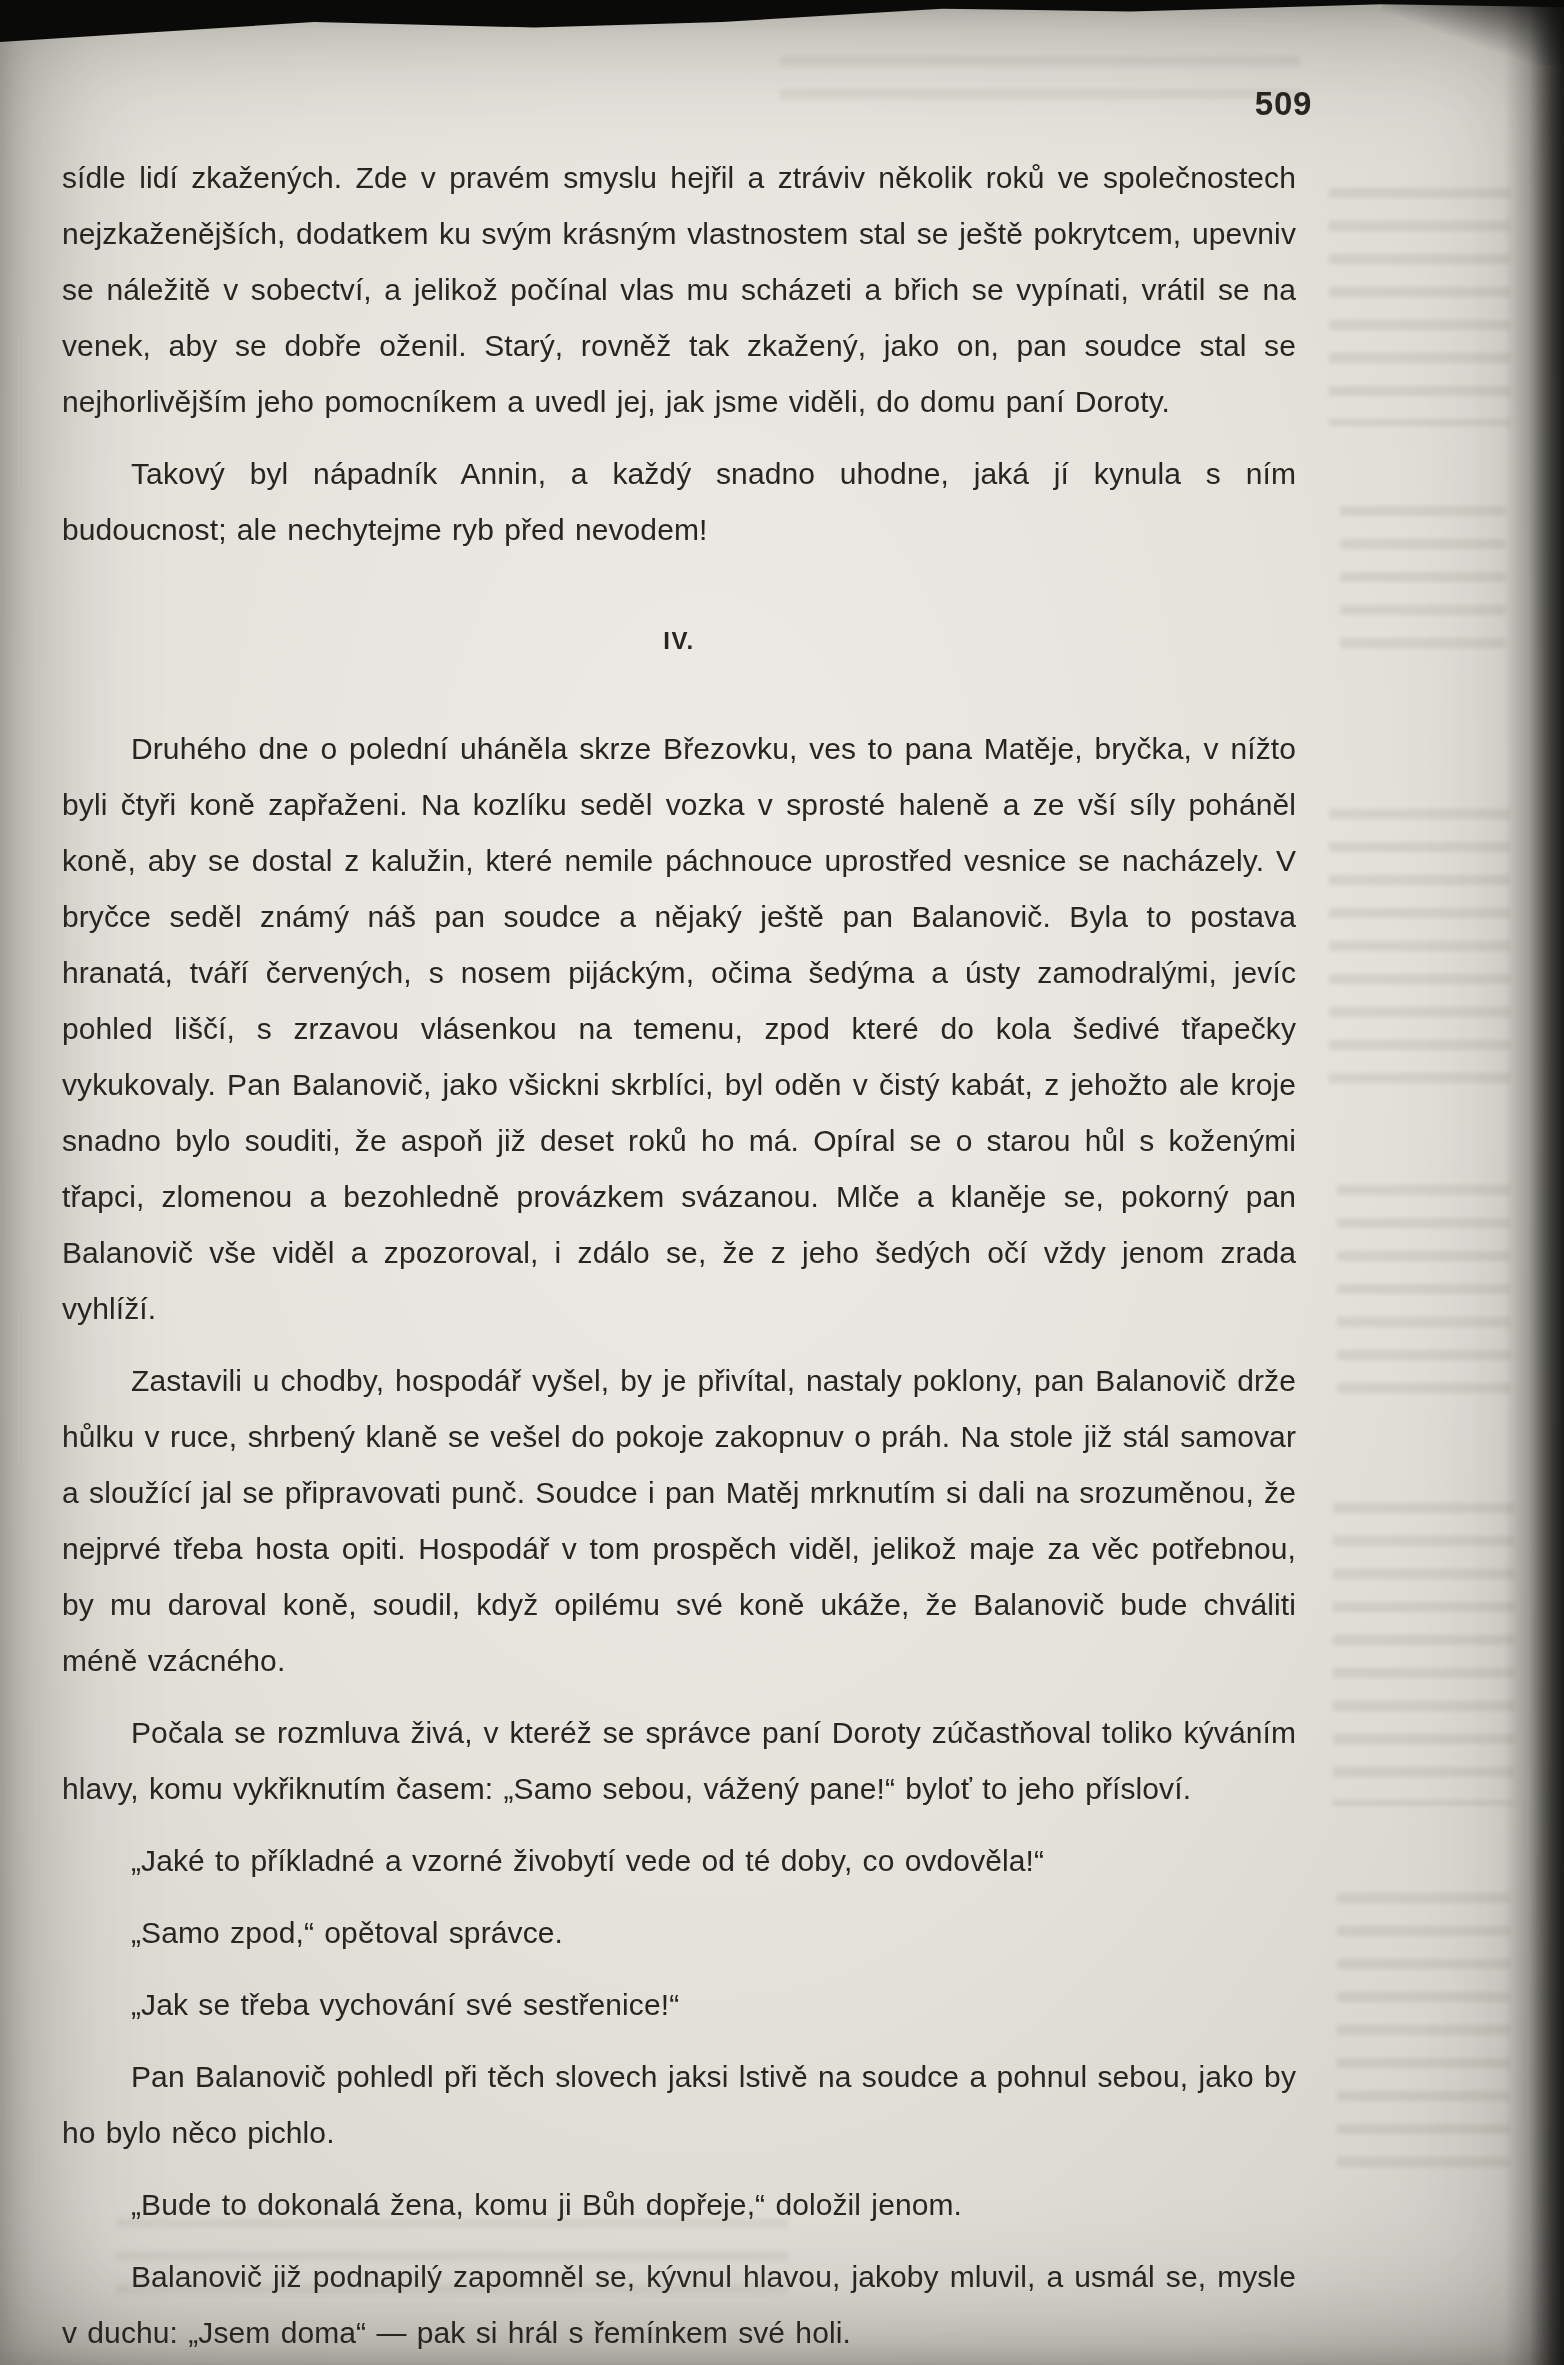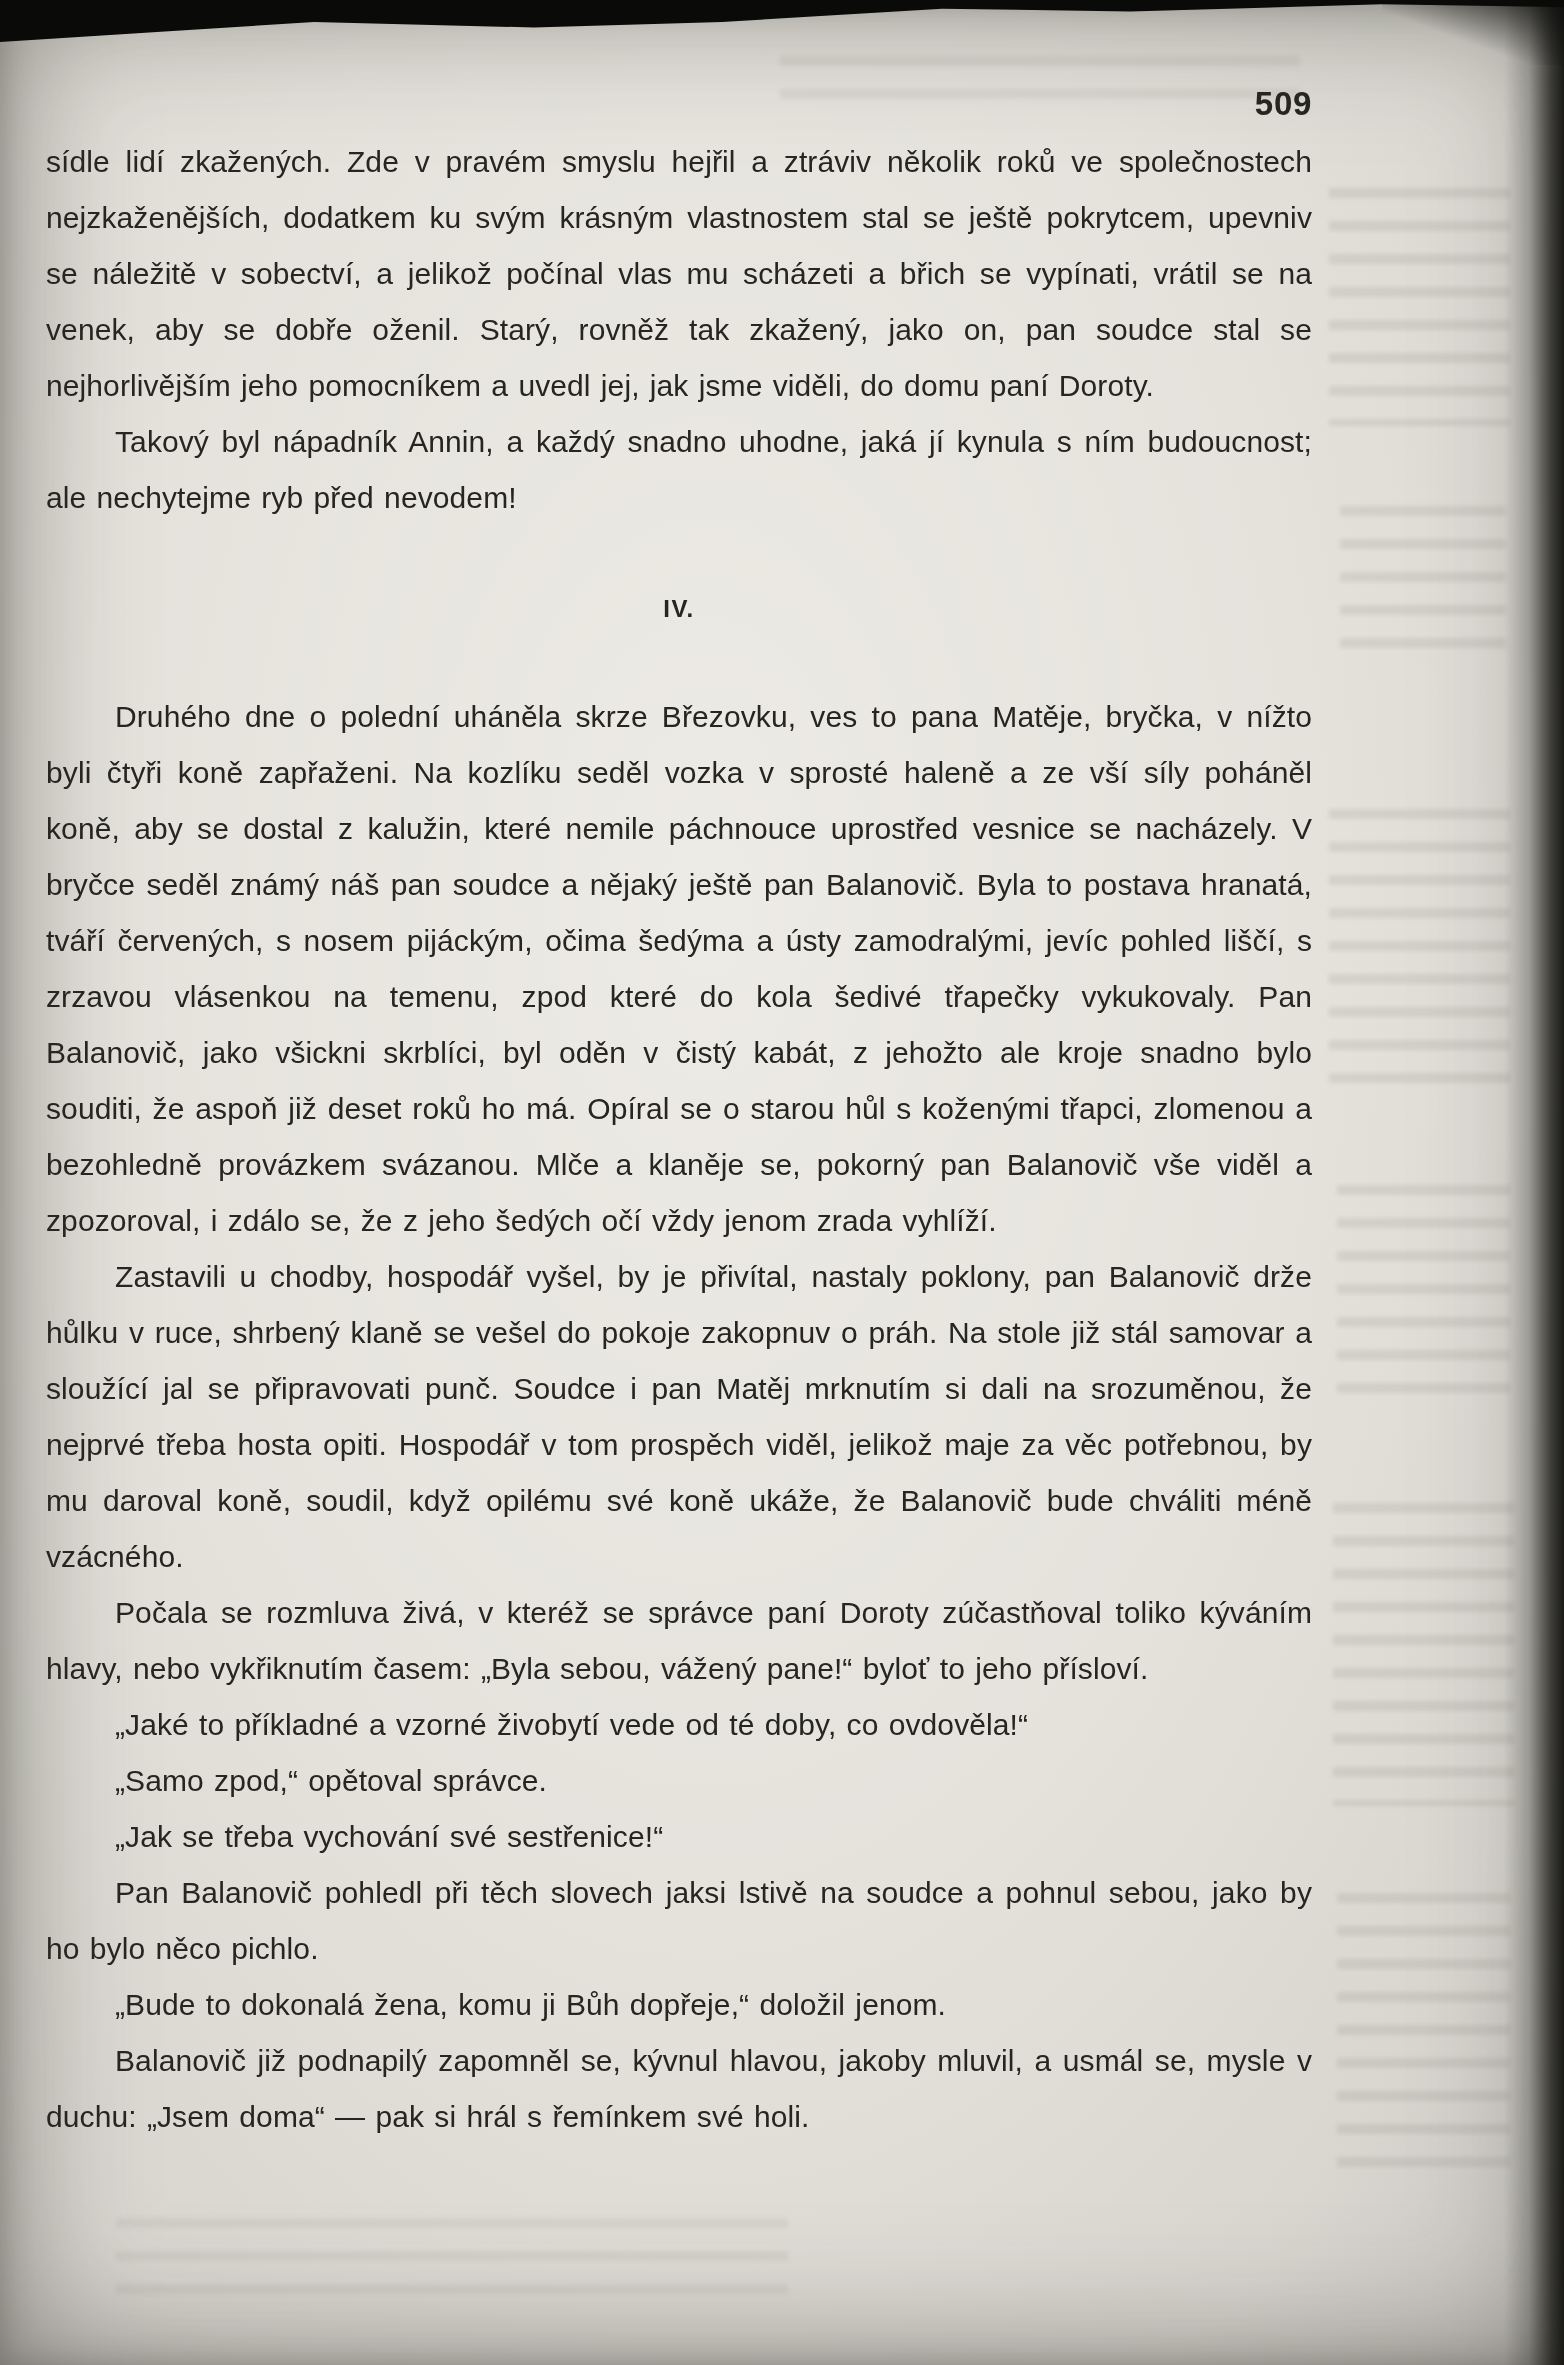--- a/index.html
+++ b/index.html
@@ -91,21 +91,21 @@
     top: 134px;
     width: 1266px;
     text-align: justify;
     font-size: 30px;
     line-height: 56px;
     letter-spacing: 0.1px;
     word-spacing: 1.8px;
     z-index: 2;
   }
   .p {
-    margin: 0;
+    margin: 16px;
     text-indent: 69px;
   }
   .p.first {
     text-indent: 0;
   }
   .heading {
     margin: 55px 0 52px 0;
     text-align: center;
     font-size: 24px;
     font-weight: 700;
@@ -130,21 +130,21 @@
   <div class="pageno">509</div>
 
   <main class="text">
     <p class="p first">sídle lidí zkažených. Zde v pravém smyslu hejřil a ztráviv několik roků ve společnostech nejzkaženějších, dodatkem ku svým krásným vlastnostem stal se ještě pokrytcem, upevniv se náležitě v sobectví, a jelikož počínal vlas mu scházeti a břich se vypínati, vrátil se na venek, aby se dobře oženil. Starý, rovněž tak zkažený, jako on, pan soudce stal se nejhorlivějším jeho pomocníkem a uvedl jej, jak jsme viděli, do domu paní Doroty.</p>
     <p class="p">Takový byl nápadník Annin, a každý snadno uhodne, jaká jí kynula s ním budoucnost; ale nechytejme ryb před nevodem!</p>
 
     <h2 class="heading">IV.</h2>
 
     <p class="p">Druhého dne o polední uháněla skrze Březovku, ves to pana Matěje, bryčka, v nížto byli čtyři koně zapřaženi. Na kozlíku seděl vozka v sprosté haleně a ze vší síly poháněl koně, aby se dostal z kalužin, které nemile páchnouce uprostřed vesnice se nacházely. V bryčce seděl známý náš pan soudce a nějaký ještě pan Balanovič. Byla to postava hranatá, tváří červených, s nosem pijáckým, očima šedýma a ústy zamodralými, jevíc pohled liščí, s zrzavou vlásenkou na temenu, zpod které do kola šedivé třapečky vykukovaly. Pan Balanovič, jako všickni skrblíci, byl oděn v čistý kabát, z jehožto ale kroje snadno bylo souditi, že aspoň již deset roků ho má. Opíral se o starou hůl s koženými třapci, zlomenou a bezohledně provázkem svázanou. Mlče a klaněje se, pokorný pan Balanovič vše viděl a zpozoroval, i zdálo se, že z jeho šedých očí vždy jenom zrada vyhlíží.</p>
     <p class="p">Zastavili u chodby, hospodář vyšel, by je přivítal, nastaly poklony, pan Balanovič drže hůlku v ruce, shrbený klaně se vešel do pokoje zakopnuv o práh. Na stole již stál samovar a sloužící jal se připravovati punč. Soudce i pan Matěj mrknutím si dali na srozuměnou, že nejprvé třeba hosta opiti. Hospodář v tom prospěch viděl, jelikož maje za věc potřebnou, by mu daroval koně, soudil, když opilému své koně ukáže, že Balanovič bude chváliti méně vzácného.</p>
-    <p class="p">Počala se rozmluva živá, v kteréž se správce paní Doroty zúčastňoval toliko kýváním hlavy, nebo vykřiknutím časem: „Byla sebou, vážený pane!“ byloť to jeho přísloví.</p>
+    <p class="p">Počala se rozmluva živá, v kteréž se správce paní Doroty zúčastňoval toliko kýváním hlavy, komu vykřiknutím časem: „Samo sebou, vážený pane!“ byloť to jeho přísloví.</p>
     <p class="p">„Jaké to příkladné a vzorné živobytí vede od té doby, co ovdověla!“</p>
     <p class="p">„Samo zpod,“ opětoval správce.</p>
     <p class="p">„Jak se třeba vychování své sestřenice!“</p>
     <p class="p">Pan Balanovič pohledl při těch slovech jaksi lstivě na soudce a pohnul sebou, jako by ho bylo něco pichlo.</p>
     <p class="p">„Bude to dokonalá žena, komu ji Bůh dopřeje,“ doložil jenom.</p>
     <p class="p">Balanovič již podnapilý zapomněl se, kývnul hlavou, jakoby mluvil, a usmál se, mysle v duchu: „Jsem doma“ — pak si hrál s řemínkem své holi.</p>
 
   </main>
 
   <div class="artifact-top"></div>

